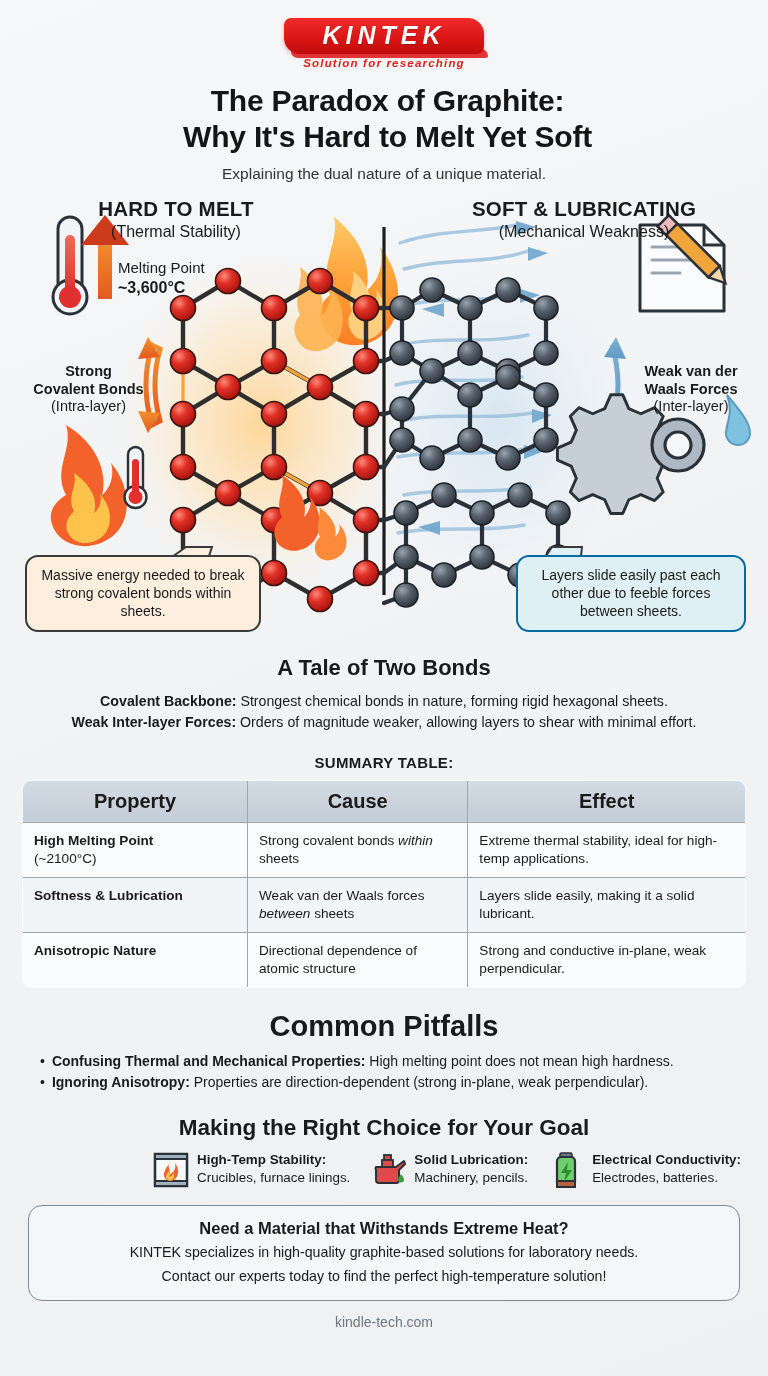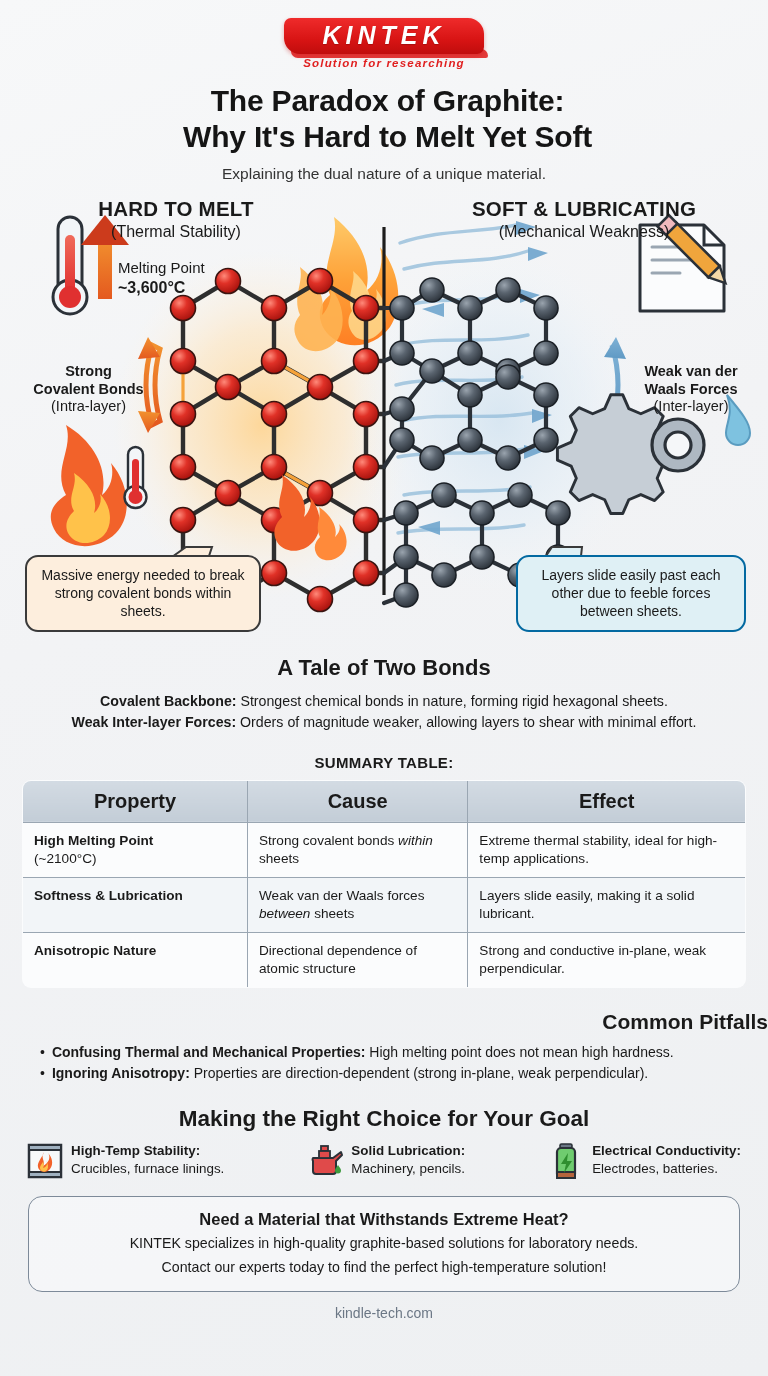--- a/index.html
+++ b/index.html
@@ -101,29 +101,29 @@
     border-right:1px solid #9aa6b2; border-bottom:1px solid #9aa6b2;
   }
   tbody tr:last-child td { border-bottom:none; }
   tbody td:last-child { border-right:none; }
   tbody td.prop { font-weight:bold; width:225px; }
   tbody td.prop .sub { font-weight:normal; display:block; }
   tbody tr:nth-child(even) { background:#f2f5f8; }
   em { font-style:italic; }
 
   
-  .pit-h { text-align:right; font-size:21px; font-weight:bold; margin-top:22px; }
+  .pit-h { text-align:center; font-size:29px; font-weight:bold; margin-top:22px; }
   .pit-list { margin:8px auto 0; width:724px; }
   .pit-item { font-size:14px; line-height:1.5; display:flex; gap:7px; padding-left:18px; }
   .bullet { flex:0 0 auto; }
   .pit-item b { font-weight:bold; }
 
   
   .choice-h { text-align:center; font-size:22.5px; font-weight:bold; margin-top:22px; }
-  .choices { display:flex; justify-content:space-between; width:714px; margin:10px auto 12px; }
+  .choices { display:flex; justify-content:flex-end; width:714px; margin:10px auto 12px;gap:20px; }
   .choice { display:flex; gap:8px; align-items:flex-start; }
   .choice .txt { font-size:13.4px; line-height:1.35; }
   .choice .txt b { font-weight:bold; display:block; }
   .cicon { flex:0 0 auto; width:36px; height:38px; }
 
   
   .cta {
     width:712px; margin:16px auto 0; border:1.6px solid #7d8a99;
     border-radius:14px; background:rgba(248,250,251,.6);
     padding:13px 16px 14px; text-align:center;

